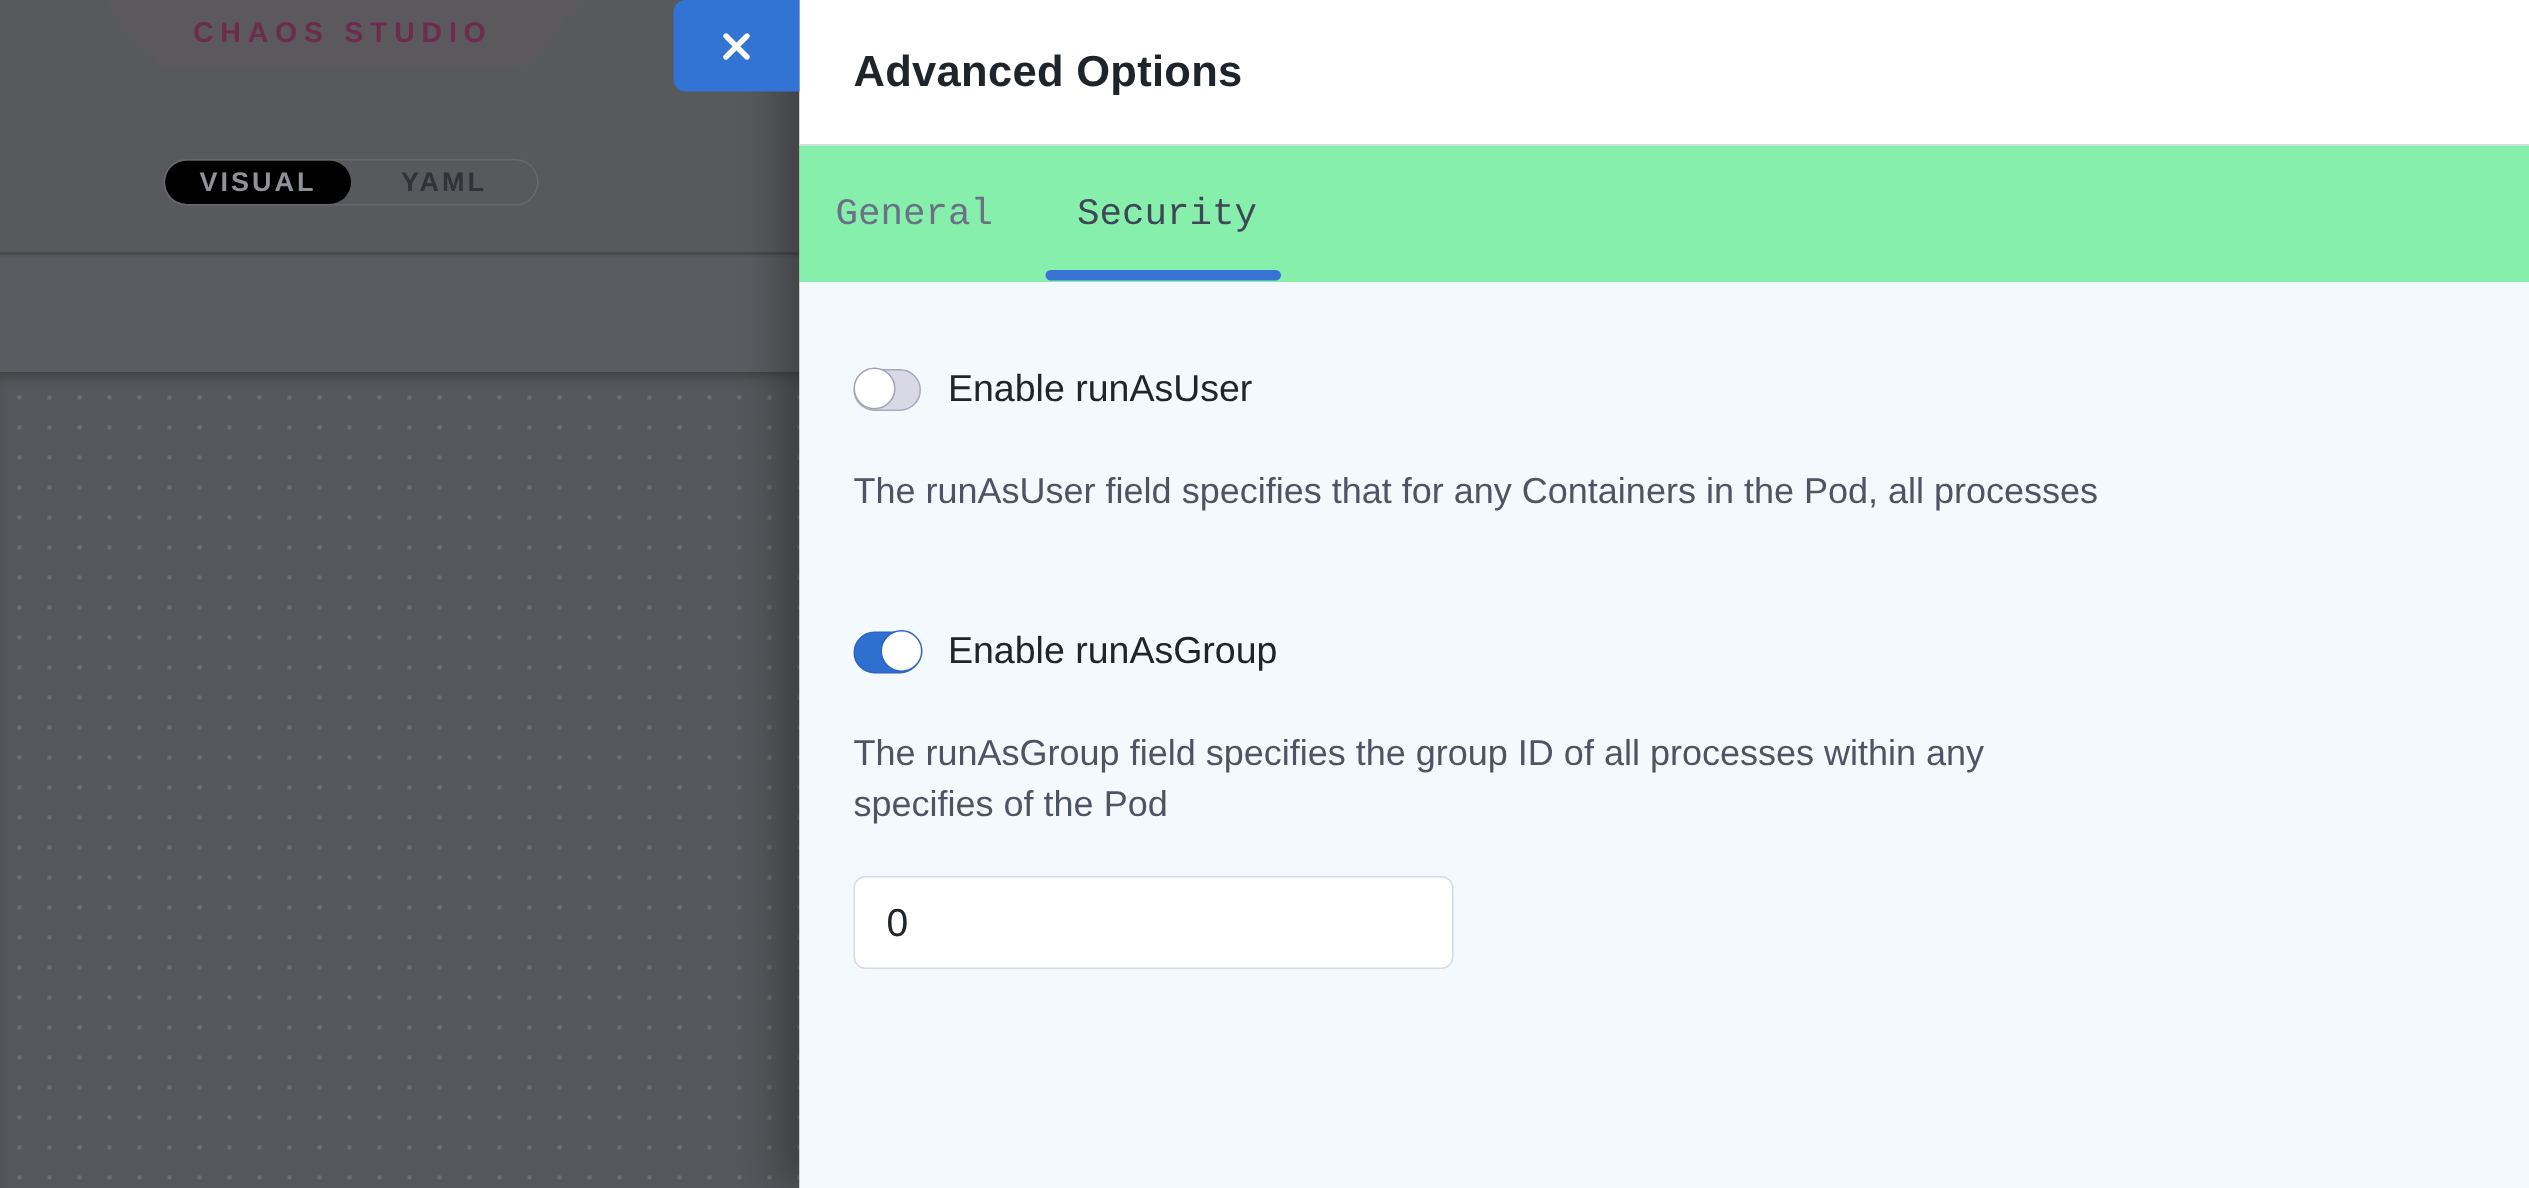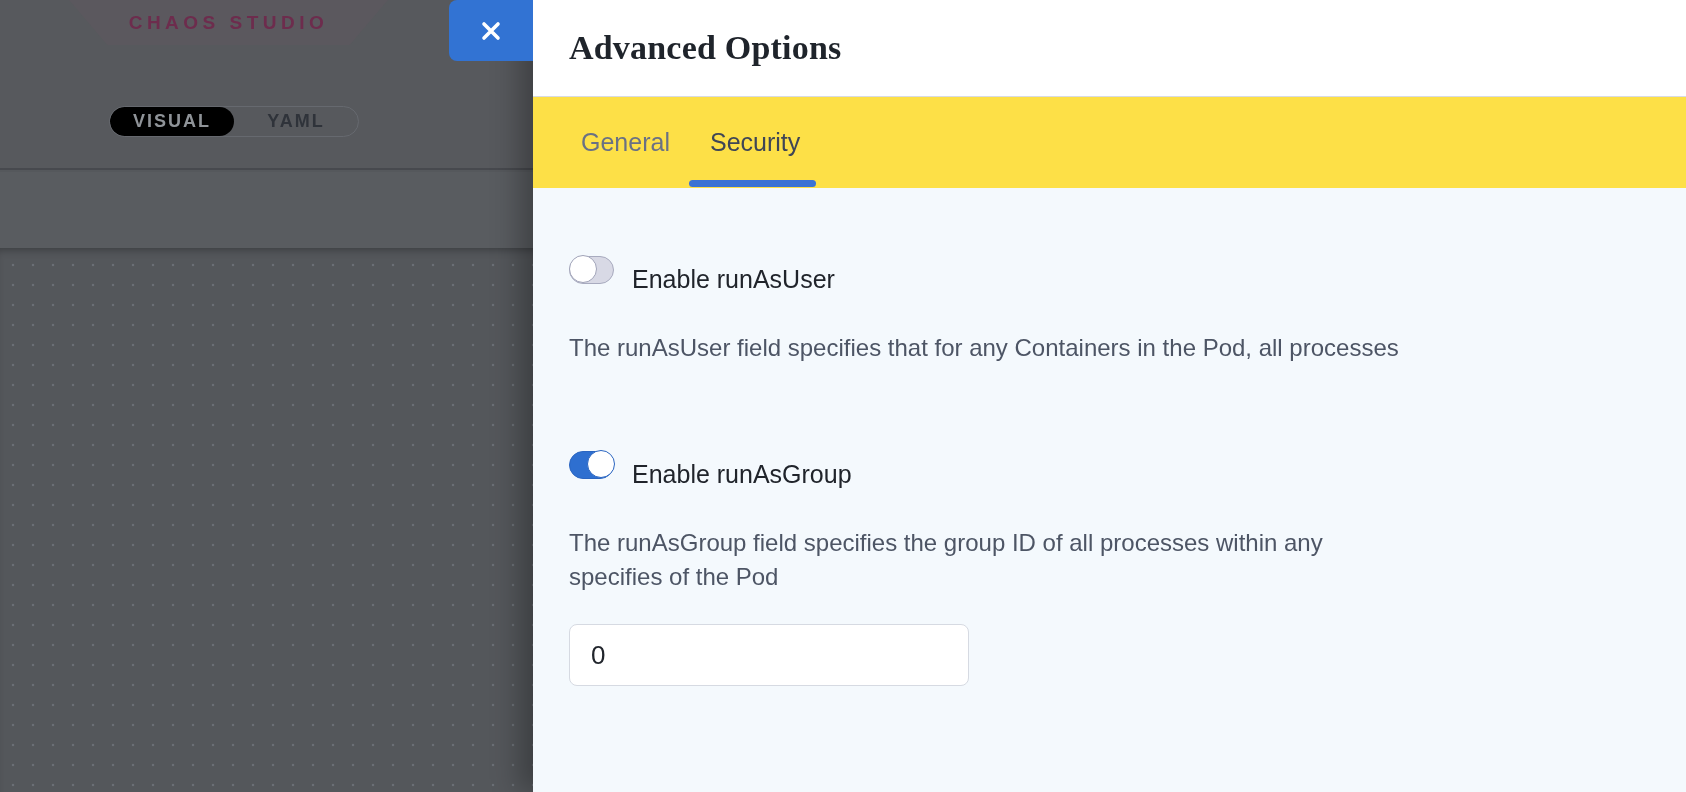--- a/index.html
+++ b/index.html
@@ -60,42 +60,43 @@
   .close-btn {
     position: absolute; top: 0; left: -84px; width: 84px; height: 61px;
     background: #3273d3; border: none; border-radius: 8px 0 0 8px;
     display: flex; align-items: center; justify-content: center; cursor: pointer;
   }
   .drawer-header {
     height: 97px; display: flex; align-items: center; padding-left: 36px;
     border-bottom: 1px solid #d8dbe2; background: #ffffff;
   }
   .drawer-title {
-    font-size: 34px; font-weight: 600; color: #1f242b; letter-spacing: 0.2px; font-family: Liberation Serif, serif;
+    font-size: 29px; font-weight: 600; color: #1f242b; letter-spacing: 0.2px;
   }
   .tabs {
-    height: 91px; display: flex; align-items: center; padding-left: 48px;
-    background: #fde047;
+    height: 91px; display: flex; align-items: center; padding-left: 24px;
+    background: #86efac;
+    font-family: Liberation Mono, monospace;
   }
   .tab {
     font-size: 25px; color: #6a7184; cursor: pointer;
     height: 100%; display: flex; align-items: center; position: relative;
   }
-  .tab + .tab { margin-left: 40px; }
+  .tab + .tab { margin-left: 56px; }
   .tab.active { color: #3f4656; }
   .tab .underline {
     position: absolute; left: -21px; right: -16px; bottom: 1px; height: 7px;
     background: #3a72d4; border-radius: 4px;
   }
   .drawer-body {
     height: 604px; background: #f4f9fd; padding: 57px 36px 0 36px;
   }
   .toggle-row { display: flex; align-items: center; }
   .toggle-row .label {
-    margin-left: 18px; font-size: 25px; color: #20242b; margin-top: 20px;
+    margin-left: 18px; font-size: 25px; color: #20242b;
   }
   .switch {
     position: relative; width: 45px; height: 28px; border-radius: 14px;
     cursor: pointer; flex: none;
   }
   .switch .knob {
     position: absolute; top: -1.5px; width: 28px; height: 28px;
     background: #ffffff; border-radius: 50%;
   }
   .switch.off {

